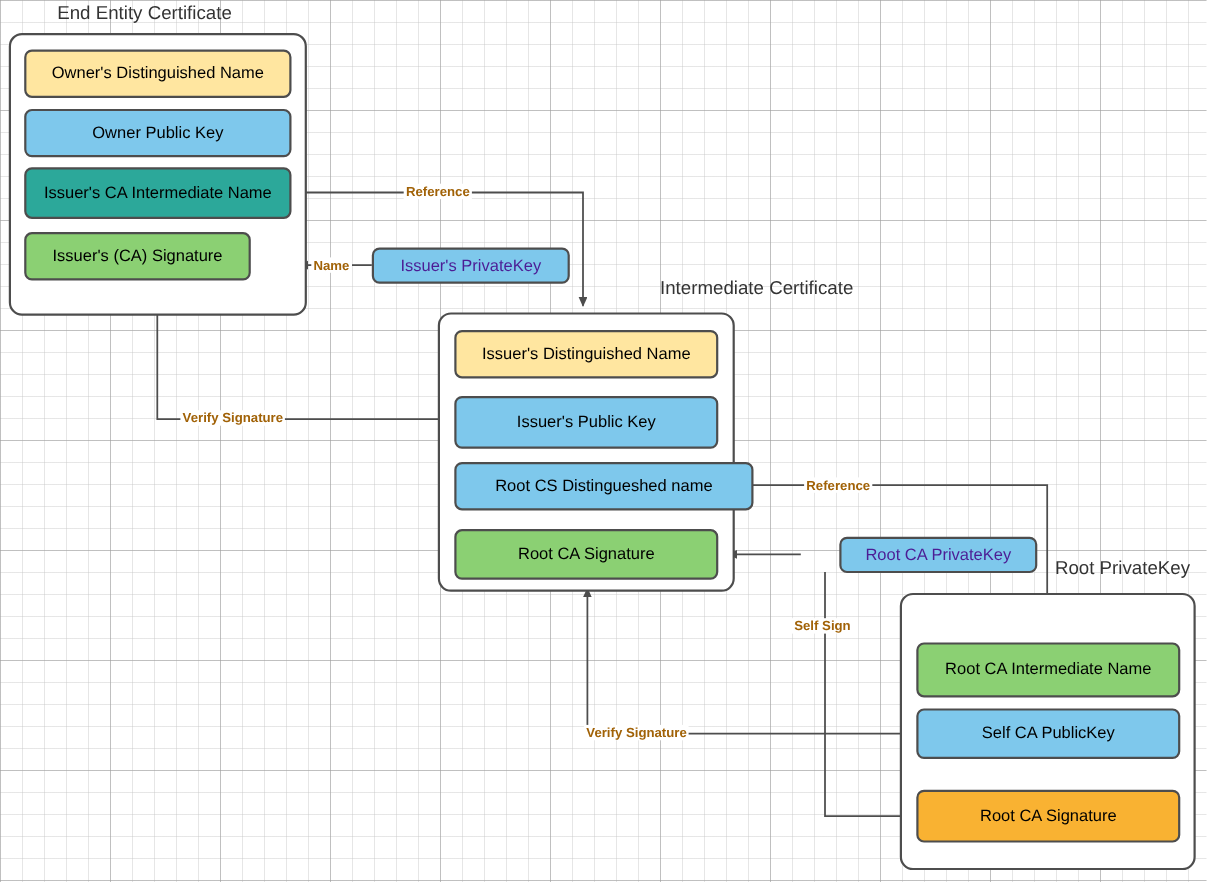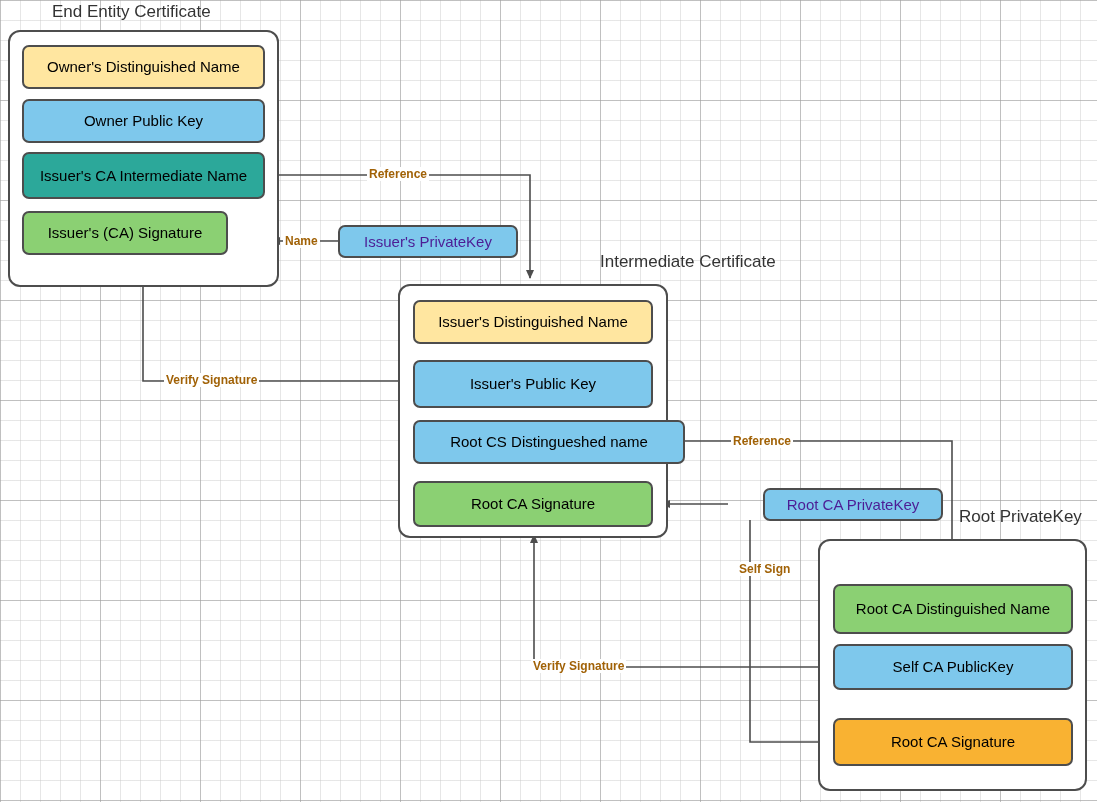--- a/index.html
+++ b/index.html
@@ -135,31 +135,31 @@
   <div class="field-box" style="left:413px; top:420px; width:272px; height:44px; background:#7ec8ec;">Root CS Distingueshed name</div>
 
   <div class="field-box" style="left:413px; top:481px; width:240px; height:46px; background:#8bd073;">Root CA Signature</div>
 
   <div class="key-box" style="left:728px; top:488px; width:180px; height:33px; background:#7ec8ec;margin-left:35px;">Root CA PrivateKey</div>
 
   <div class="cert-title" style="left:959px; top:507px;">Root PrivateKey</div>
 
   <div class="cert-container" style="left:818px; top:539px; width:269px; height:252px;"></div>
 
-  <div class="field-box" style="left:833px; top:584px; width:240px; height:50px; background:#8bd073;">Root CA Distinguished Name</div>
+  <div class="field-box" style="left:833px; top:584px; width:240px; height:50px; background:#8bd073;">Root CA Intermediate Name</div>
 
   <div class="field-box" style="left:833px; top:644px; width:240px; height:46px; background:#7ec8ec;">Self CA PublicKey</div>
 
   <div class="field-box" style="left:833px; top:718px; width:240px; height:48px; background:#f9b232;">Root CA Signature</div>
 
   <div class="edge-label" style="left:367px; top:167px;">Reference</div>
 
   <div class="edge-label" style="left:283px; top:234px;">Name</div>
 
   <div class="edge-label" style="left:164px; top:373px;">Verify Signature</div>
 
   <div class="edge-label" style="left:731px; top:434px;">Reference</div>
 
-  <div class="edge-label" style="left:720px; top:562px;margin-left:17px;">Self Sign</div>
+  <div class="edge-label" style="left:720px; top:562px;">Self Sign</div>
 
   <div class="edge-label" style="left:531px; top:659px;">Verify Signature</div>
 
 </div>
 
 </body></html>

